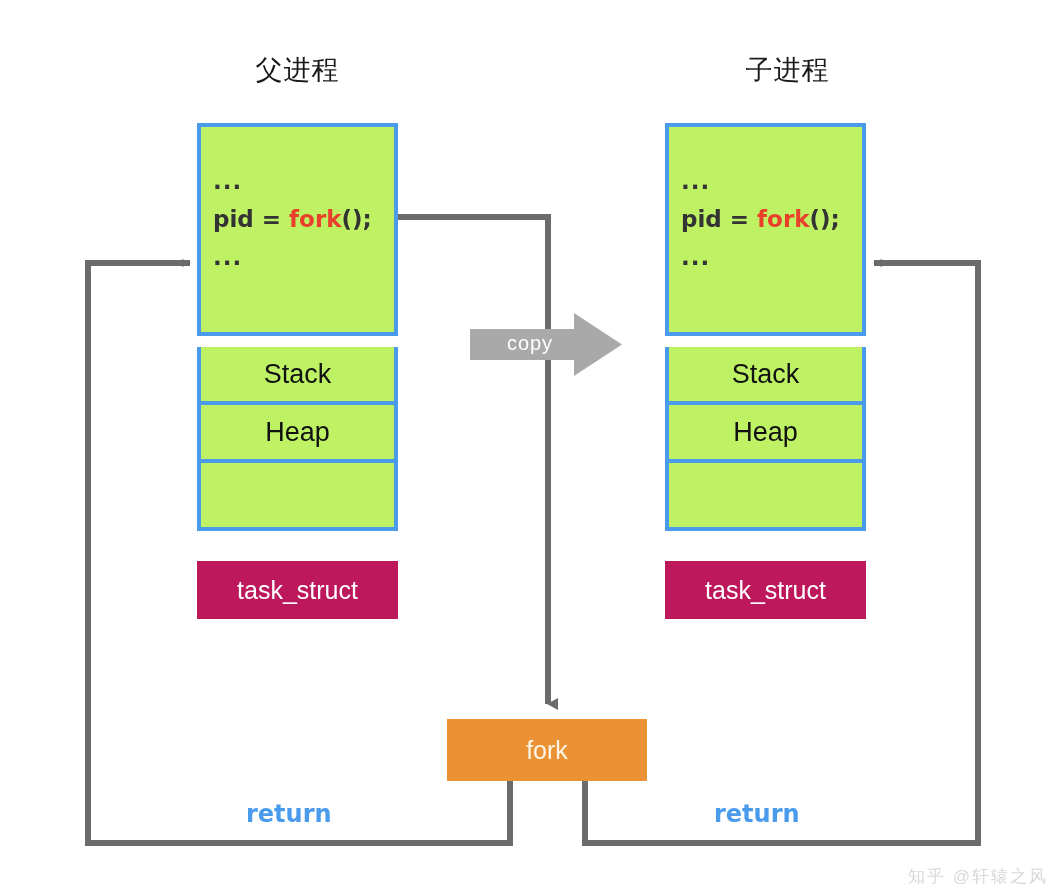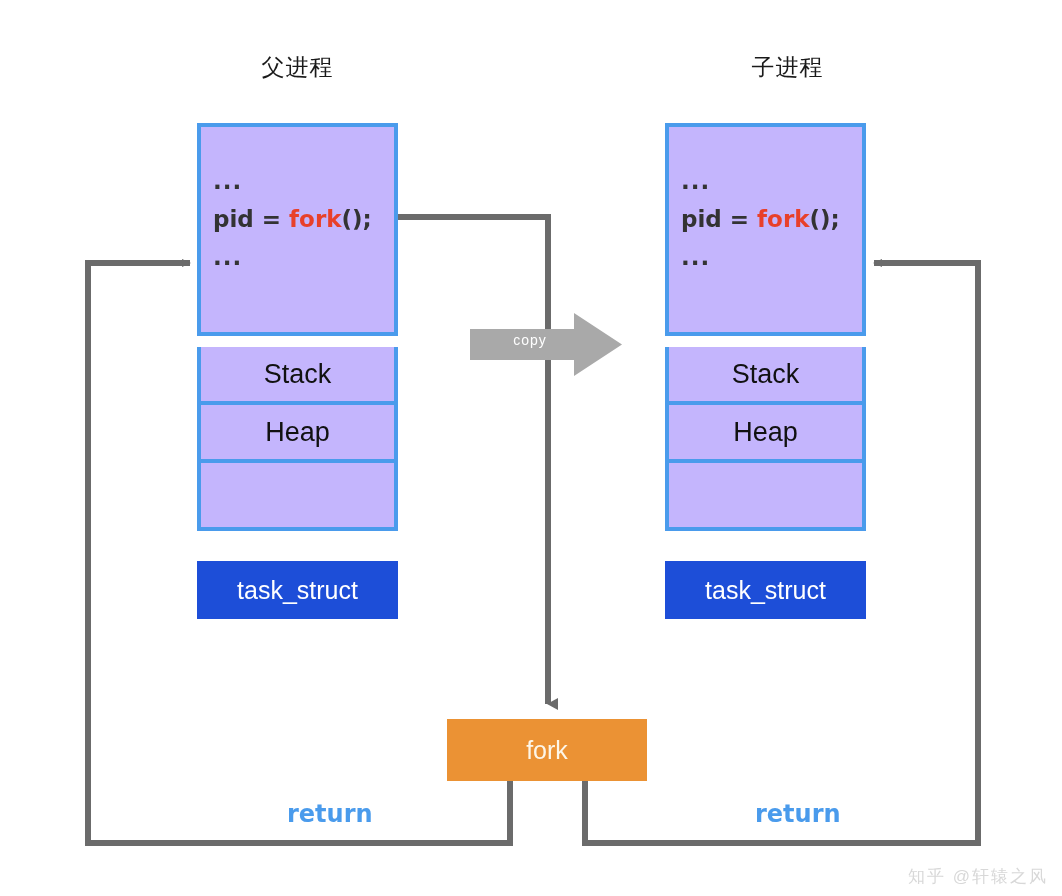--- a/index.html
+++ b/index.html
@@ -14,35 +14,35 @@
     position: relative;
     width: 1062px;
     height: 896px;
     background: #ffffff;
     overflow: hidden;
   }
 
   
   .proc-title {
     position: absolute;
-    font-size: 23px;
+    font-size: 27px;
     color: #1a1a1a;
     font-weight: 400;
     letter-spacing: 1px;
     white-space: nowrap;
     text-align: center;
   }
   #title-parent { left: 197px; top: 52px; width: 201px; }
   #title-child  { left: 687px; top: 52px; width: 201px; }
 
   
   .mem-box {
     position: absolute;
     border: 4px solid #4a9bec;
-    background: #c4b5fd;
+    background: #bef264;
     box-sizing: border-box;
   }
   .mem-code   { height: 213px; }
   .mem-row    { height: 58px; border-top: none; }
   .mem-row-inner {
     display: flex;
     align-items: center;
     justify-content: center;
     height: 100%;
     font-size: 27px;
@@ -69,21 +69,21 @@
     white-space: nowrap;
   }
   #code-text-parent { left: 213px; top: 162px; }
   #code-text-child  { left: 681px; top: 162px; }
   .code-fork { color: #e8402a; }
   .code-dots { letter-spacing: 1px; }
 
   
   .task-box {
     position: absolute;
-    background: #1d4ed8;
+    background: #be185d;
     display: flex;
     align-items: center;
     justify-content: center;
     color: #ffffff;
     font-size: 25px;
     height: 58px;
   }
   #task-parent { left: 197px; top: 561px; width: 201px; }
   #task-child  { left: 665px; top: 561px; width: 201px; }
 
@@ -100,37 +100,36 @@
   }
 
   
   .return-label {
     position: absolute;
     font-family: "DejaVu Sans", sans-serif;
     font-weight: bold;
     font-size: 24px;
     color: #4a9bec;
     white-space: nowrap;
-    margin-left: 41px;
   }
   #return-left  { left: 246px; top: 800px; }
   #return-right { left: 714px; top: 800px; }
 
   
   #copy-arrow {
     position: absolute;
     left: 470px; top: 313px;
     width: 152px; height: 63px;
   }
   #copy-label {
     position: absolute;
     left: 470px; top: 332px;
     width: 120px;
     text-align: center;
-    font-size: 14px;
+    font-size: 20px;
     color: #ffffff;
     letter-spacing: 1px;
     pointer-events: none;
   }
 
   
   #connectors {
     position: absolute;
     left: 0; top: 0;
     width: 1062px; height: 896px;

